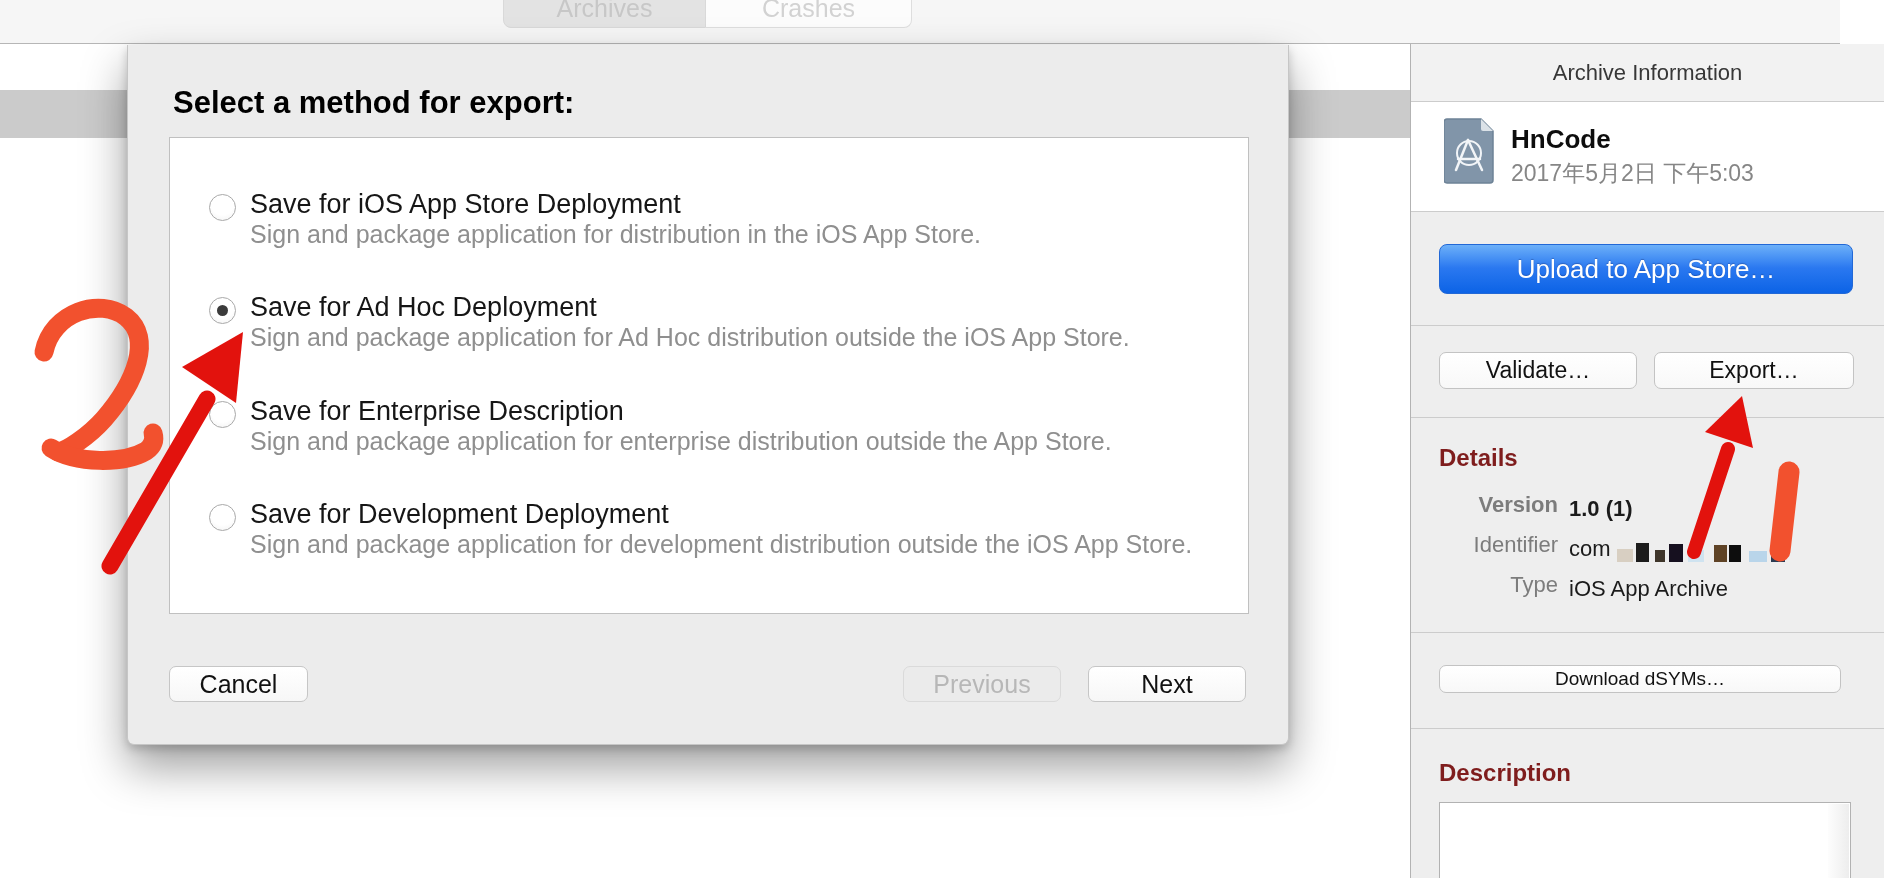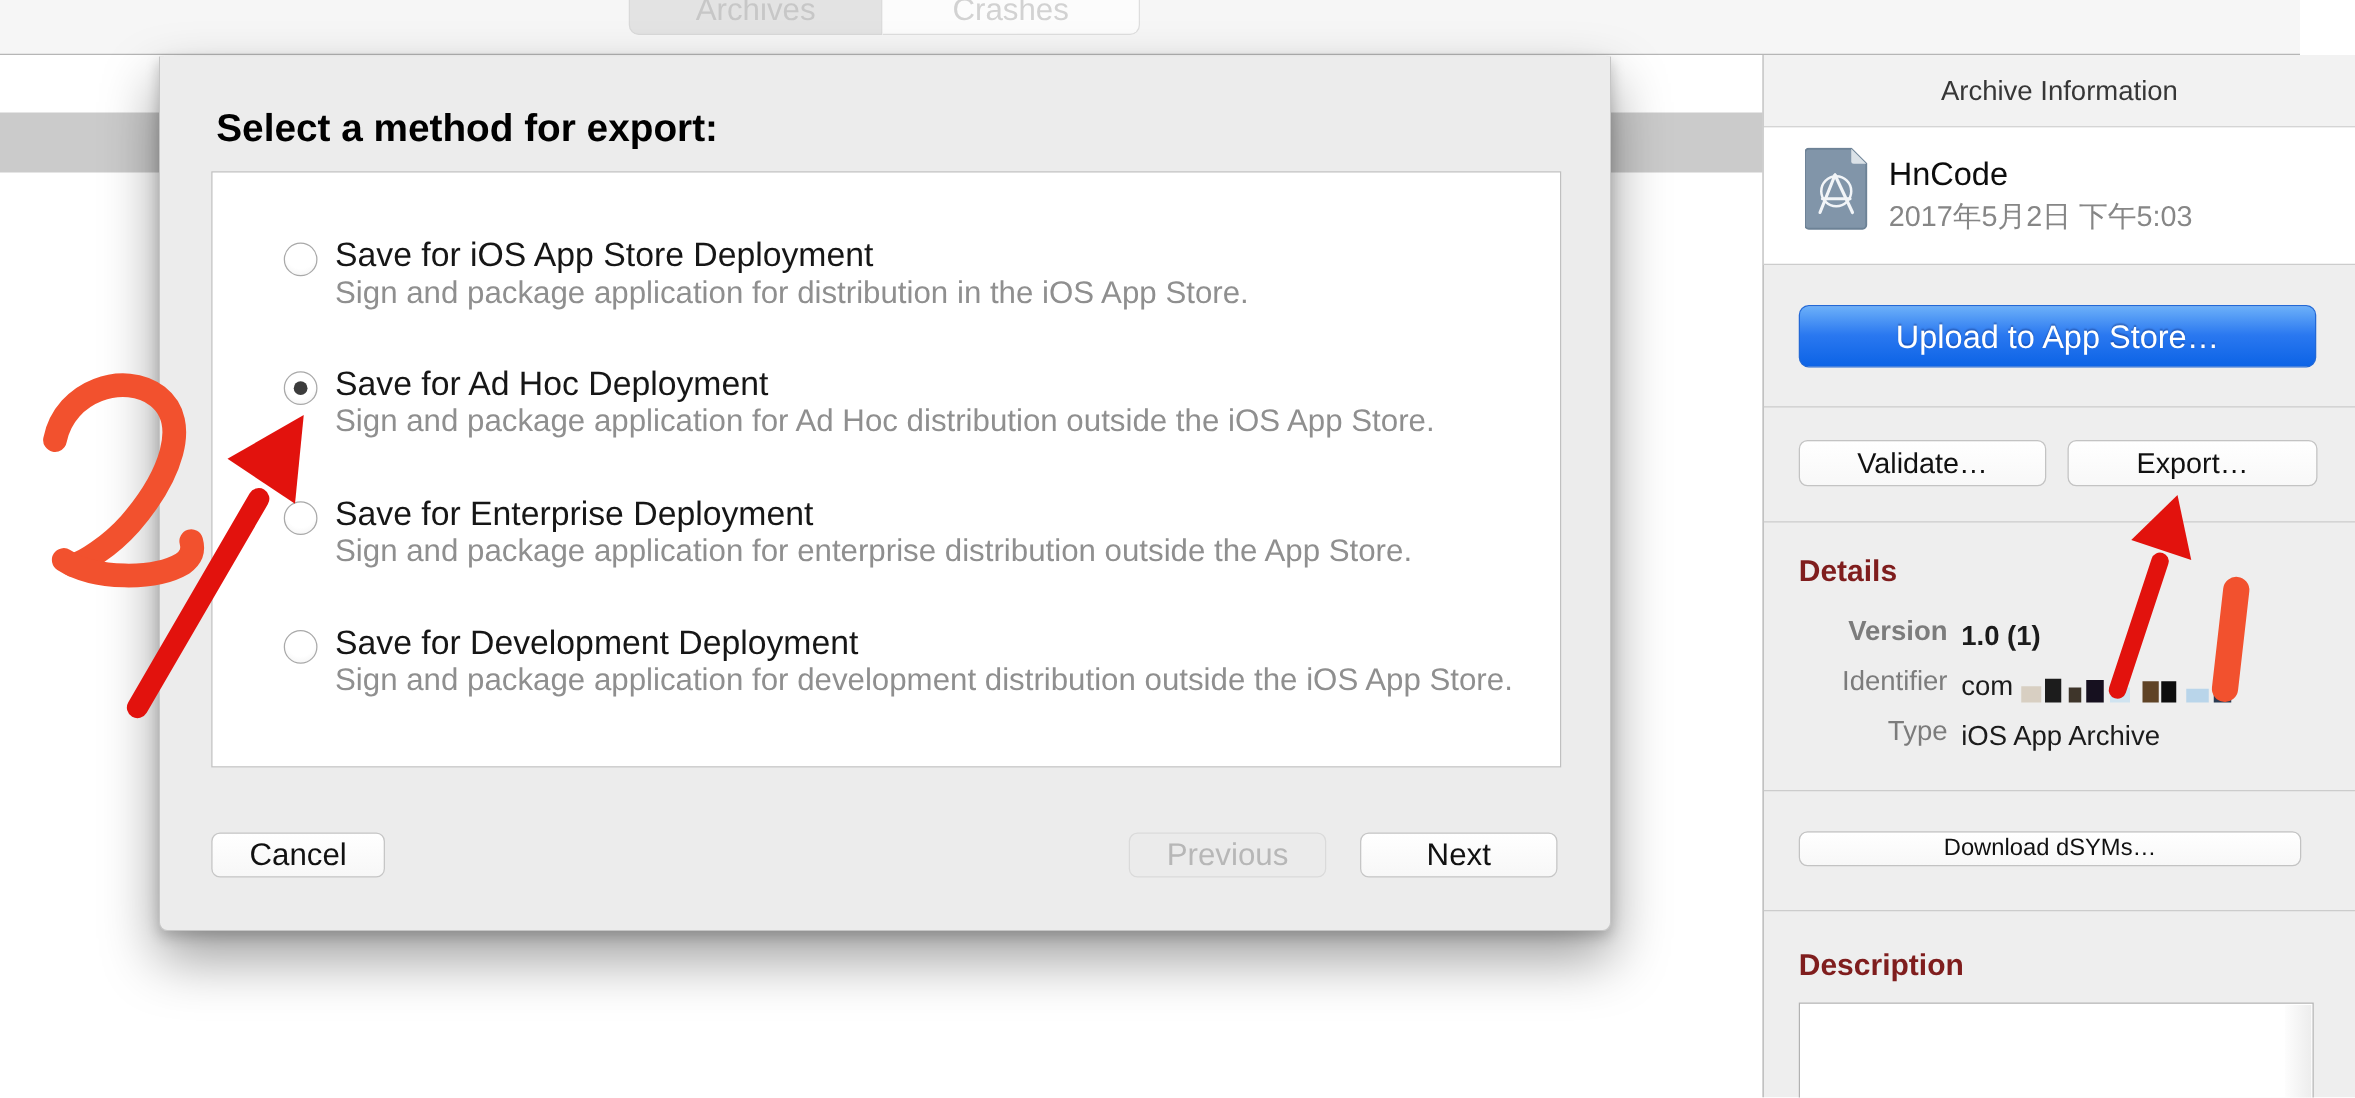--- a/index.html
+++ b/index.html
@@ -19,21 +19,21 @@
   .row-selected { position:absolute; left:0; top:90px; width:1410px; height:48px; background:#cbcbcb; z-index:1; }
 
   
   .sheet { position:absolute; left:127px; top:45px; width:1162px; height:700px;
            background:#ececec; border:1px solid #c6c6c6; border-top:none;
            border-radius:0 0 7px 7px; box-shadow:0 22px 45px rgba(0,0,0,.38), 0 4px 10px rgba(0,0,0,.18);
            z-index:2; }
   .sheet-title { position:absolute; left:45px; top:40px; font-size:31px; font-weight:bold; color:#000; }
   .options-box { position:absolute; left:41px; top:92px; width:1080px; height:477px;
                  background:#ffffff; border:1px solid #c0c0c0; }
-  .opt-row { position:absolute; left:18px; width:100%; height:70px;padding-left:18px; }
+  .opt-row { position:absolute; left:0; width:100%; height:70px;padding-left:18px; }
   .radio { position:absolute; left:39px; top:2px; width:27px; height:27px; border-radius:50%;
            background:radial-gradient(circle at 50% 35%, #ffffff 55%, #f0f0f0);
            border:1px solid #a9a9a9; box-shadow:inset 0 1px 1px rgba(255,255,255,.8); }
   .radio .dot { position:absolute; left:7px; top:7px; width:11px; height:11px; border-radius:50%; background:#3b3b3b; }
   .opt-title { position:absolute; left:80px; top:0; font-size:27px; color:#161616; white-space:nowrap; }
   .opt-sub   { position:absolute; left:80px; top:31px; font-size:25px; color:#8f8f8f; white-space:nowrap; }
 
   .btn { position:absolute; height:36px; border-radius:7px; border:1px solid #c6c6c6;
          background:linear-gradient(#ffffff,#f7f7f7); font-size:25px; color:#111;
          display:flex; align-items:center; justify-content:center; }
@@ -42,21 +42,21 @@
   .btn-next     { left:960px; top:621px; width:158px; }
 
   
   .sidebar { position:absolute; left:1410px; top:44px; width:474px; height:834px;
              background:#eeeeee; border-left:1px solid #b3b3b3; z-index:1; }
   .sb-header { position:absolute; left:0; top:0; width:100%; height:58px; background:#f2f2f2;
                border-bottom:1px solid #cccccc; display:flex; align-items:center; justify-content:center;
                font-size:22px; color:#373737; }
   .sb-item { position:absolute; left:0; top:58px; width:100%; height:110px; background:#ffffff;
              border-bottom:1px solid #cccccc; }
-  .sb-item .app-name { position:absolute; left:100px; top:22px; font-size:26px; font-weight:normal; color:#0d0d0d; }
+  .sb-item .app-name { position:absolute; left:100px; top:22px; font-size:26px; font-weight:bold; color:#0d0d0d; }
   .sb-item .app-date { position:absolute; left:100px; top:56px; font-size:23px; color:#868686; }
   .archive-icon { position:absolute; left:33px; top:16px; }
 
   .sb-upload-sec { position:absolute; left:0; top:168px; width:100%; height:114px; border-bottom:1px solid #cccccc; }
   .btn-upload { position:absolute; left:28px; top:32px; width:414px; height:50px; border-radius:8px;
                 background:linear-gradient(#6cb0f9,#2a78f0 48%,#0c63e6); border:1px solid #2268d6;
                 color:#ffffff; font-size:26px; display:flex; align-items:center; justify-content:center;
                 text-shadow:0 -1px 1px rgba(0,0,50,.25); }
 
   .sb-actions-sec { position:absolute; left:0; top:282px; width:100%; height:92px; border-bottom:1px solid #cccccc; }
@@ -116,21 +116,21 @@
       <div class="opt-row" style="top:154px;">
         <div class="radio" style="top:5px;">
             <div class="dot"></div>
           </div>
         <div class="opt-title">Save for Ad Hoc Deployment</div>
         <div class="opt-sub">Sign and package application for Ad Hoc distribution outside the iOS App Store.</div>
       </div>
 
       <div class="opt-row" style="top:258px;">
         <div class="radio" style="top:5px;"></div>
-        <div class="opt-title">Save for Enterprise Deployment</div>
+        <div class="opt-title">Save for Enterprise Description</div>
         <div class="opt-sub">Sign and package application for enterprise distribution outside the App Store.</div>
       </div>
 
       <div class="opt-row" style="top:361px;">
         <div class="radio" style="top:5px;"></div>
         <div class="opt-title">Save for Development Deployment</div>
         <div class="opt-sub">Sign and package application for development distribution outside the iOS App Store.</div>
       </div>
 
     </div>

